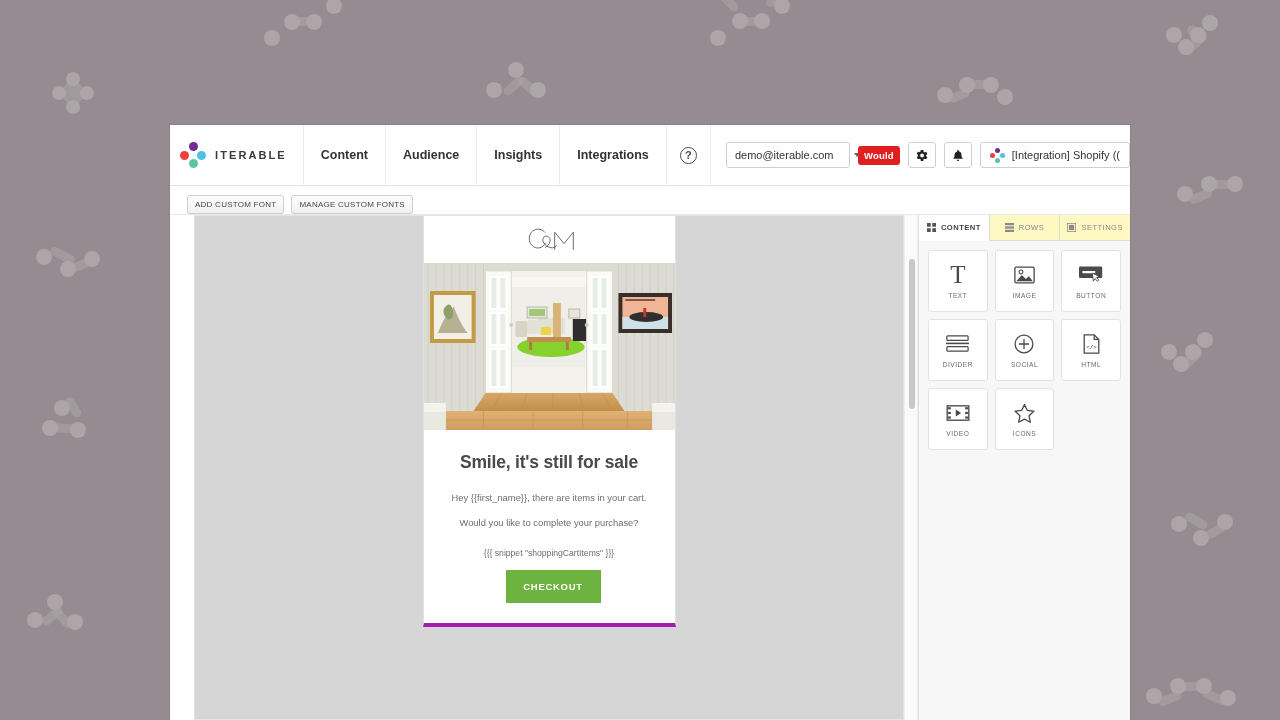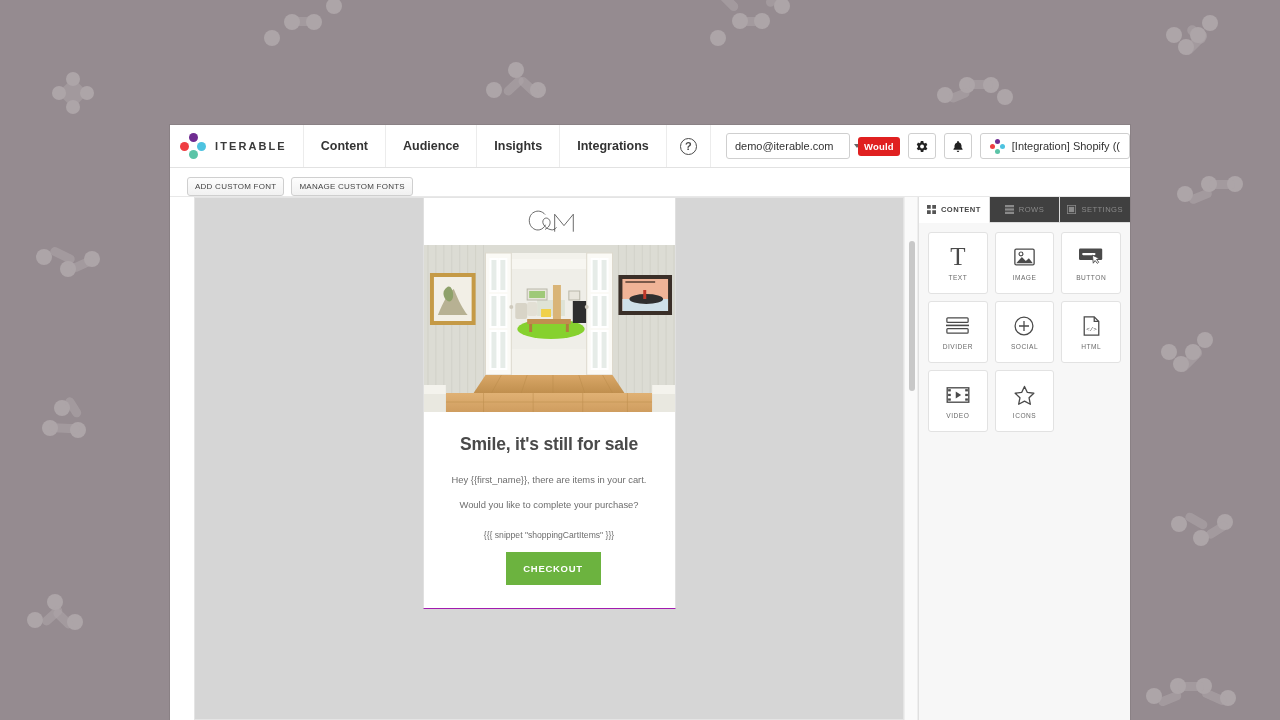--- a/index.html
+++ b/index.html
@@ -20,21 +20,21 @@
     width: 960px; height: 595px;
     background: #fff;
     z-index: 2;
     overflow: hidden;
     box-shadow: 0 0 0 1px rgba(0,0,0,.07);
     display: flex; flex-direction: column;
   }
 
   
   .topnav {
-    height: 43px;
+    height: 61px;
     border-bottom: 1px solid #e2e2e2;
     display: flex; align-items: stretch;
     background: #fff;
     flex: 0 0 auto;
   }
   .brand {
     display: flex; align-items: center; gap: 9px;
     padding: 0 16px 0 10px;
     border-right: 1px solid #ececec;
   }
@@ -153,21 +153,21 @@
     position: absolute; left: 4px; top: 44px;
     width: 6px; height: 150px;
     background: #c8c8c8; border-radius: 3px;
   }
 
   
   .email {
     width: 253px; background: #fff; margin-top: 0;
     height: 411px; flex: 0 0 auto;
     border-left: 1px solid #e0e0e0; border-right: 1px solid #e0e0e0;
-    border-bottom: 1px solid #a21caf;
+    border-bottom: 4px solid #a21caf;
   }
   .email-logo-row {
     height: 47px; display: flex; align-items: center; justify-content: center;
     background: #fff;
   }
   .cm-logo { width: 62px; height: 34px; }
   .email-hero { width: 100%; height: 167px; display: block; }
   .email-content { padding: 22px 16px 0; text-align: center; }
   .email-h1 {
     font-size: 17.5px; font-weight: bold; color: #4a4a4a;
@@ -193,21 +193,21 @@
     width: 212px; flex: 0 0 auto;
     background: #f7f7f7;
     border-left: 1px solid #e0e0e0;
     display: flex; flex-direction: column;
   }
   .panel-tabs { display: flex; height: 26px; flex: 0 0 auto; }
   .panel-tab {
     flex: 1 1 0; display: flex; align-items: center; justify-content: center;
     gap: 5px;
     font-size: 7.6px; letter-spacing: .45px; color: #8a8a8a;
-    background: #404040; border-bottom: 1px solid #dcdcdc;
+    background: #fef9c3; border-bottom: 1px solid #dcdcdc;
     border-right: 1px solid #dcdcdc; cursor: pointer;
   }
   .panel-tab:last-child { border-right: none; }
   .panel-tab.active {
     background: #fff; color: #444; font-weight: bold;
     border-bottom: 1px solid #fff;
   }
   .blocks-grid {
     display: grid; grid-template-columns: repeat(3, 1fr);
     gap: 7px; padding: 9px;

